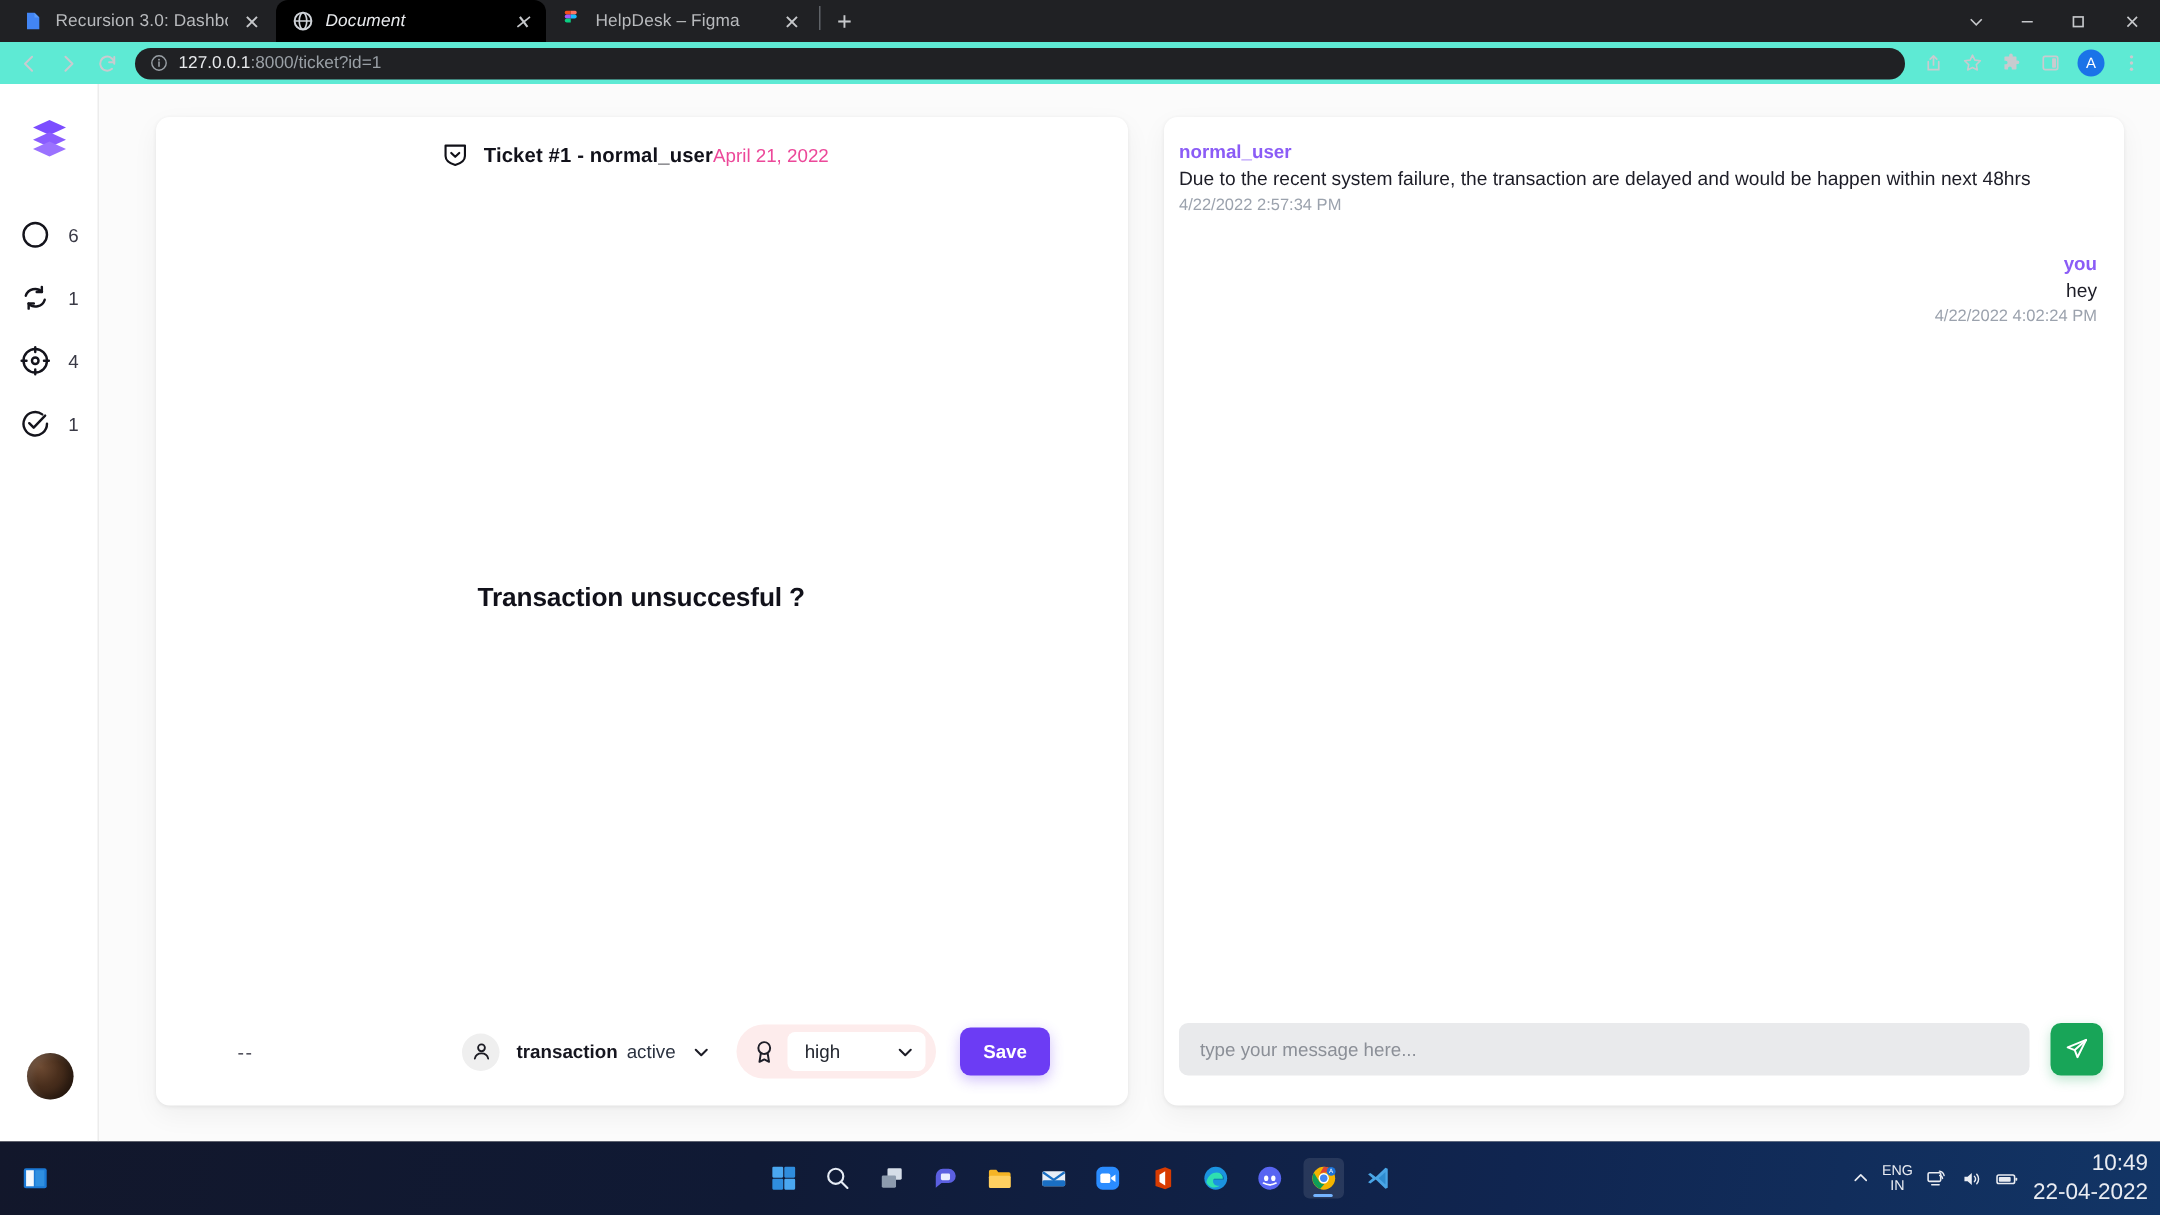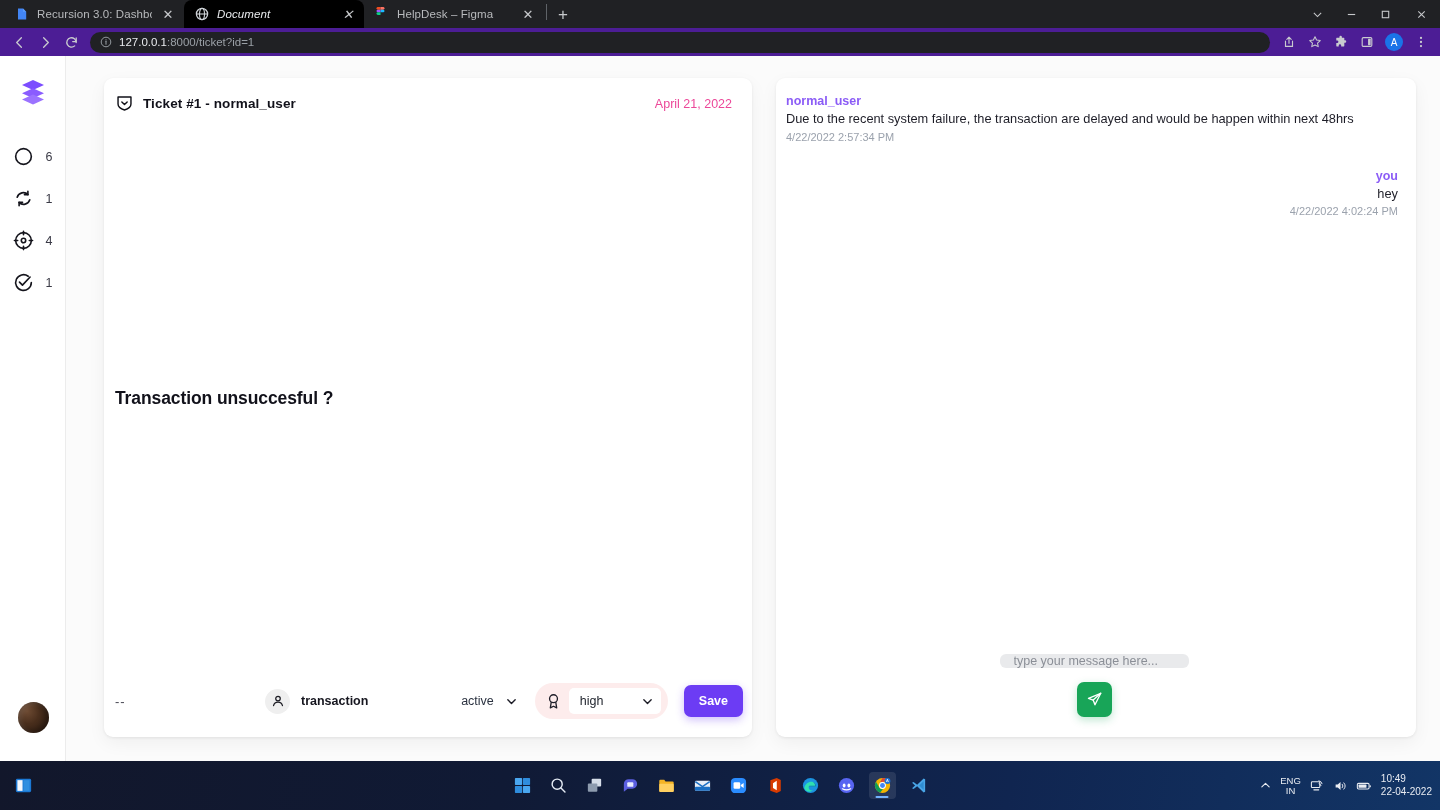--- a/index.html
+++ b/index.html
@@ -48,21 +48,21 @@
     display: flex; align-items: center;
   }
   .win-btn {
     width: 34px; height: 28px; display: flex;
     align-items: center; justify-content: center;
     color: #c6c8cb; font-size: 11px;
   }
   .win-btn.close { width: 38px; }
 
   .toolbar {
-    height: 28px; background: #4c1d95;
+    height: 28px; background: #5eead4;
     display: flex; align-items: center; gap: 0; padding: 0 6px;
   }
   .tb-icon {
     width: 26px; height: 26px; flex: none;
     display: flex; align-items: center; justify-content: center;
     color: #c9cbcf;
   }
   .omnibox {
     flex: 1; height: 21px; background: #202124;
     border-radius: 11px; margin: 0 6px;
@@ -116,21 +116,21 @@
     flex: 1; background: #fbfbfb;
     display: flex; gap: 24px;
     padding: 22px 24px 24px 38px; min-width: 0;
   }
 
   .card {
     background: #ffffff; border-radius: 9px;
     box-shadow: 0 1px 3px rgba(0,0,0,.07), 0 6px 18px rgba(0,0,0,.05);
     display: flex; flex-direction: column; min-width: 0;
   }
-  .ticket-card { width: 648px; flex: none; }
+  .ticket-card { width: 648px; flex: none; align-items: center; }
   .chat-card { flex: 1; min-width: 0; }
 
   
   .ticket-head {
     display: flex; align-items: center; justify-content: space-between;
     padding: 16px 20px 0 11px;
   }
   .ticket-head-left { display: flex; align-items: center; gap: 9px; }
   .shield-icon { width: 19px; height: 19px; flex: none; color: #111118; }
   .ticket-title { font-size: 13.5px; font-weight: 700; color: #11111a; letter-spacing: .1px; }
@@ -184,21 +184,21 @@
 
   
   .chat-body { flex: 1; padding: 16px 18px 0 10px; display: flex; flex-direction: column; gap: 26px; min-width: 0; }
   .msg { display: flex; flex-direction: column; gap: 3px; }
   .msg.them { align-items: flex-start; }
   .msg.me { align-items: flex-end; }
   .msg-author { font-size: 12.5px; font-weight: 700; color: #8b5cf6; }
   .msg-text { font-size: 12.8px; color: #1d1d27; line-height: 1.3; }
   .msg-time { font-size: 11px; color: #9ba2ad; }
 
-  .chat-foot { display: flex; align-items: center; gap: 14px; padding: 0 14px 20px 10px; flex-direction: column; }
+  .chat-foot { display: flex; align-items: center; gap: 14px; padding: 0 14px 20px 10px; }
   .msg-input {
     flex: 1; height: 35px; background: #e9eaec; border: 0; border-radius: 6px;
     padding: 0 14px; font-size: 12.5px; color: #3c3c46;
     font-family: "Liberation Sans", sans-serif; min-width: 0;
   }
   .msg-input::placeholder { color: #8b8f97; }
   .send-btn {
     width: 35px; height: 35px; flex: none; border: 0; border-radius: 7px;
     background: #18a558; display: flex; align-items: center; justify-content: center;
     box-shadow: 0 3px 8px rgba(24,165,88,.28); cursor: pointer;
@@ -219,21 +219,21 @@
   .tb-app.active { background: rgba(255,255,255,.10); }
   .tb-app.active::after {
     content: ""; position: absolute; bottom: 1px; left: 50%; transform: translateX(-50%);
     width: 13px; height: 2px; border-radius: 1px; background: #74b3ff;
   }
   .tray {
     position: absolute; right: 8px; display: flex; align-items: center; gap: 9px;
     color: #e9ecf2;
   }
   .tray-lang { font-size: 9.5px; line-height: 1.05; text-align: center; }
-  .tray-clock { font-size: 10px; line-height: 1.25; }
+  .tray-clock { font-size: 15px; line-height: 1.25; text-align: right; }
 </style>
 </head>
 <body>
 
 <div class="browser-window">
 
   <div class="tabstrip">
 
     <div class="tab">
       <span class="tab-favicon">

